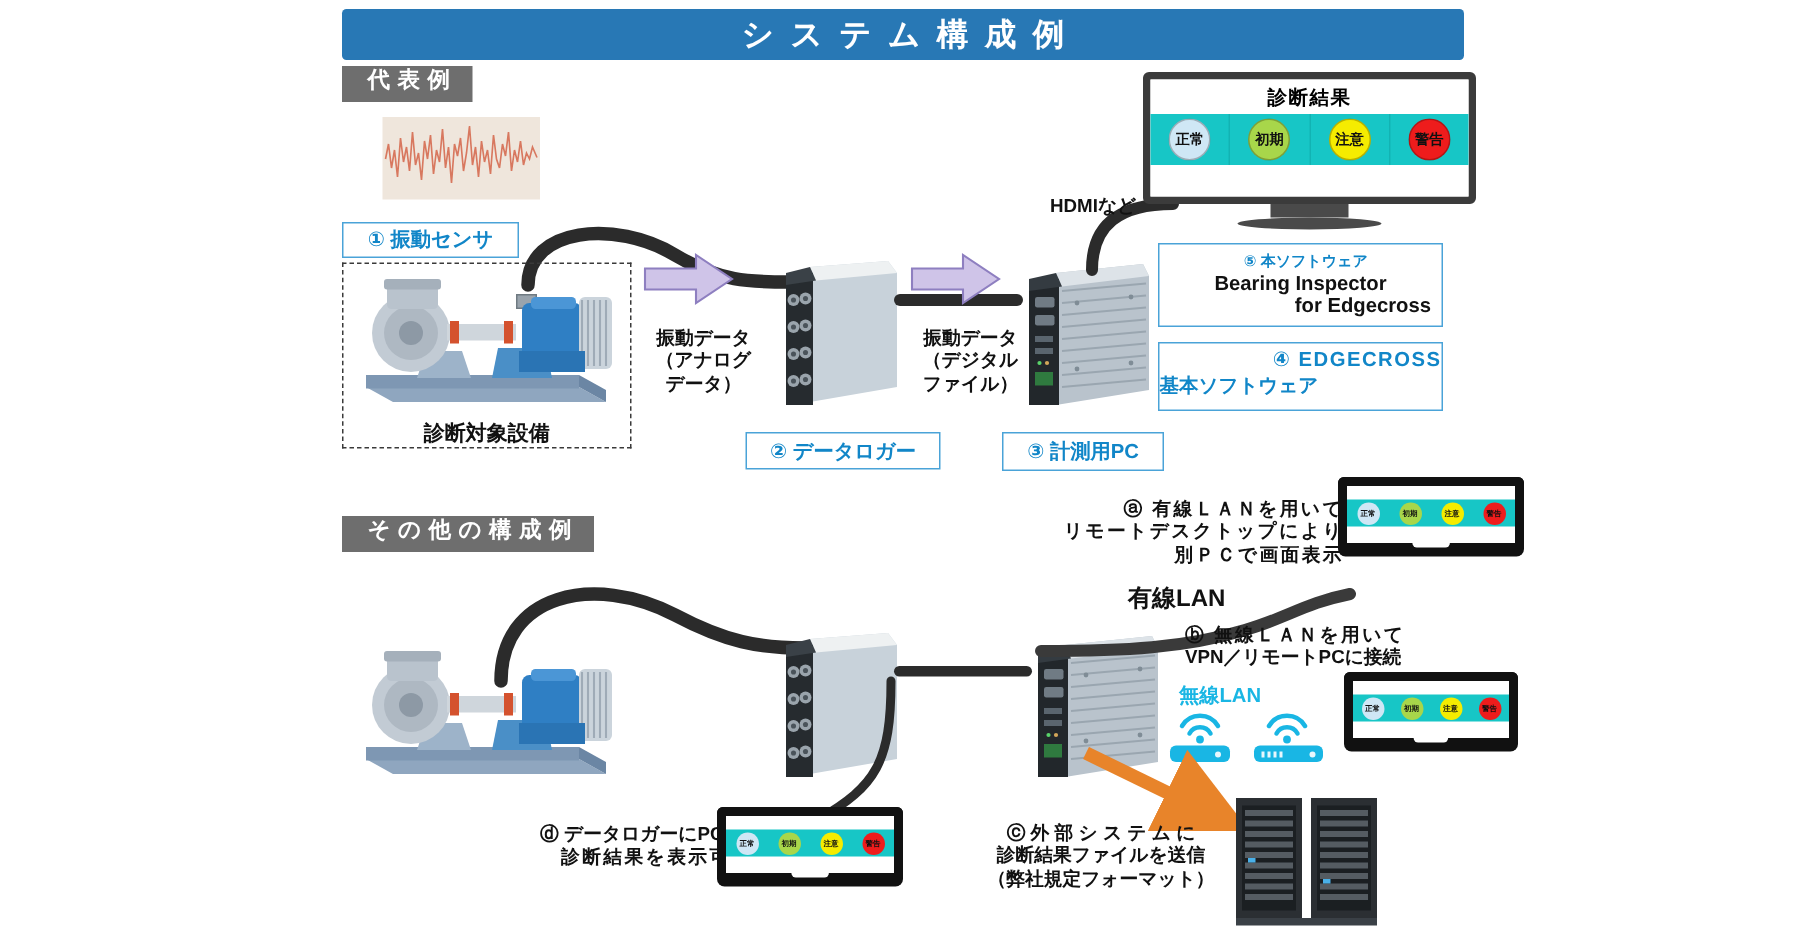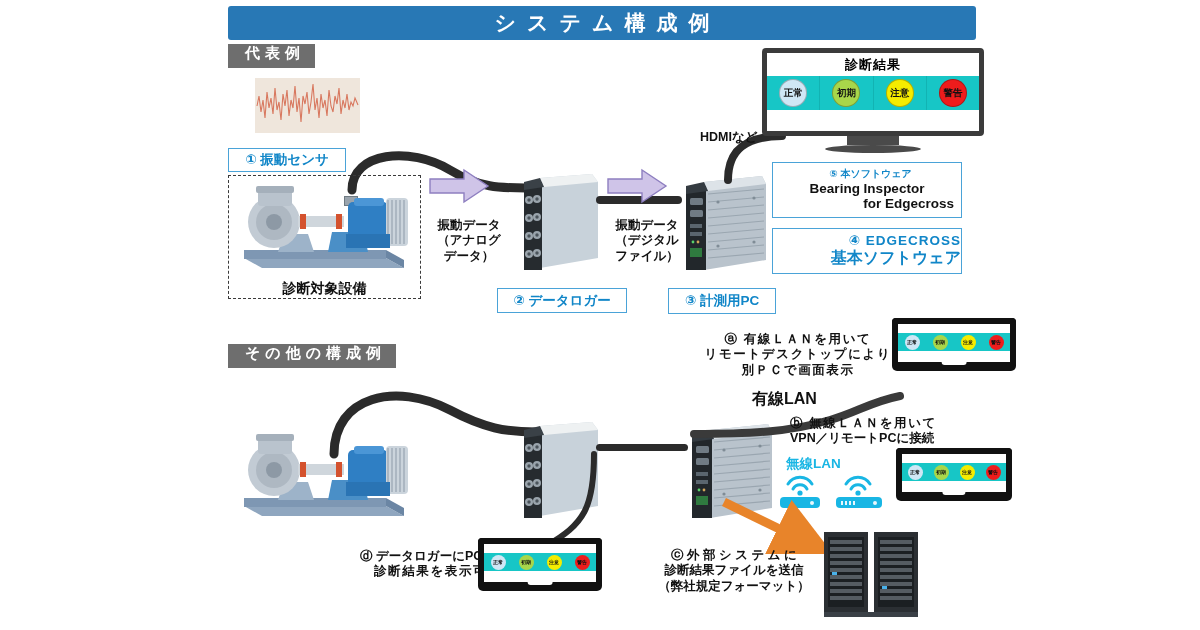--- a/index.html
+++ b/index.html
@@ -275,21 +275,21 @@
   </div>
 
   <div class="abs bluebox" style="left:772px; top:162px; width:190px; height:56px; padding-top:4px;">
     <div style="font-size:10px; text-align:center; padding-left:7px;">⑤ 本ソフトウェア</div>
     <div style="font-size:13.5px; color:#111; text-align:center;">Bearing Inspector</div>
     <div style="font-size:13.5px; color:#111; text-align:right; padding-right:7px;">for Edgecross</div>
   </div>
 
   <div class="abs bluebox" style="left:772px; top:228px; width:190px; height:46px; padding-top:3px;">
     <div style="font-size:13.5px; text-align:right; padding-left:7px; letter-spacing:1px;">④ EDGECROSS</div>
-    <div style="font-size:16px; text-align:right;">基本ソフトウェア</div>
+    <div style="font-size:13px; text-align:left;">基本ソフトウェア</div>
   </div>
 
   <div class="abs section-tag" style="left:228px; top:344px;">その他の構成例</div>
 
   <svg class="abs" style="left:300px; top:376px;" width="240" height="90">
     <path d="M34,78 C34,20 96,6 150,34 C184,52 206,56 236,56" fill="none" stroke="#2b2b2b" stroke-width="9" stroke-linecap="round"></path>
   </svg>
 
   <div class="abs pump" style="left:236px; top:430px;">
     <svg width="178" height="90" viewBox="0 0 178 90">
@@ -381,21 +381,21 @@
         <rect x="12" y="38" width="13" height="7" rx="1.5"></rect>
       </g>
       <rect x="12" y="52" width="12" height="4" fill="#5a656e"></rect>
       <rect x="12" y="60" width="12" height="4" fill="#5a656e"></rect>
       <rect x="12" y="76" width="12" height="9" fill="#2f7a3f"></rect>
       <circle cx="15" cy="70" r="1.4" fill="#59d36a"></circle>
       <circle cx="20" cy="70" r="1.4" fill="#d3a659"></circle>
     </svg>
   </div>
 
-  <div class="abs lbl lbl-sp" style="left:700px; top:332px; width:196px; text-align:center;">
+  <div class="abs lbl lbl-sp" style="left:700px; top:332px; width:196px; text-align:right;">
     <div>ⓐ 有線ＬＡＮを用いて</div>
     <div>リモートデスクトップにより</div>
     <div>別ＰＣで画面表示</div>
   </div>
 
   <svg class="abs" style="left:690px; top:380px;" width="230" height="60">
     <path d="M4,54 C60,54 100,52 140,40 C168,32 180,22 210,16" fill="none" stroke="#3a3a3a" stroke-width="8" stroke-linecap="round"></path>
   </svg>
   <div class="abs wired-lan-label" style="left:752px; top:389px;">有線LAN</div>
 

